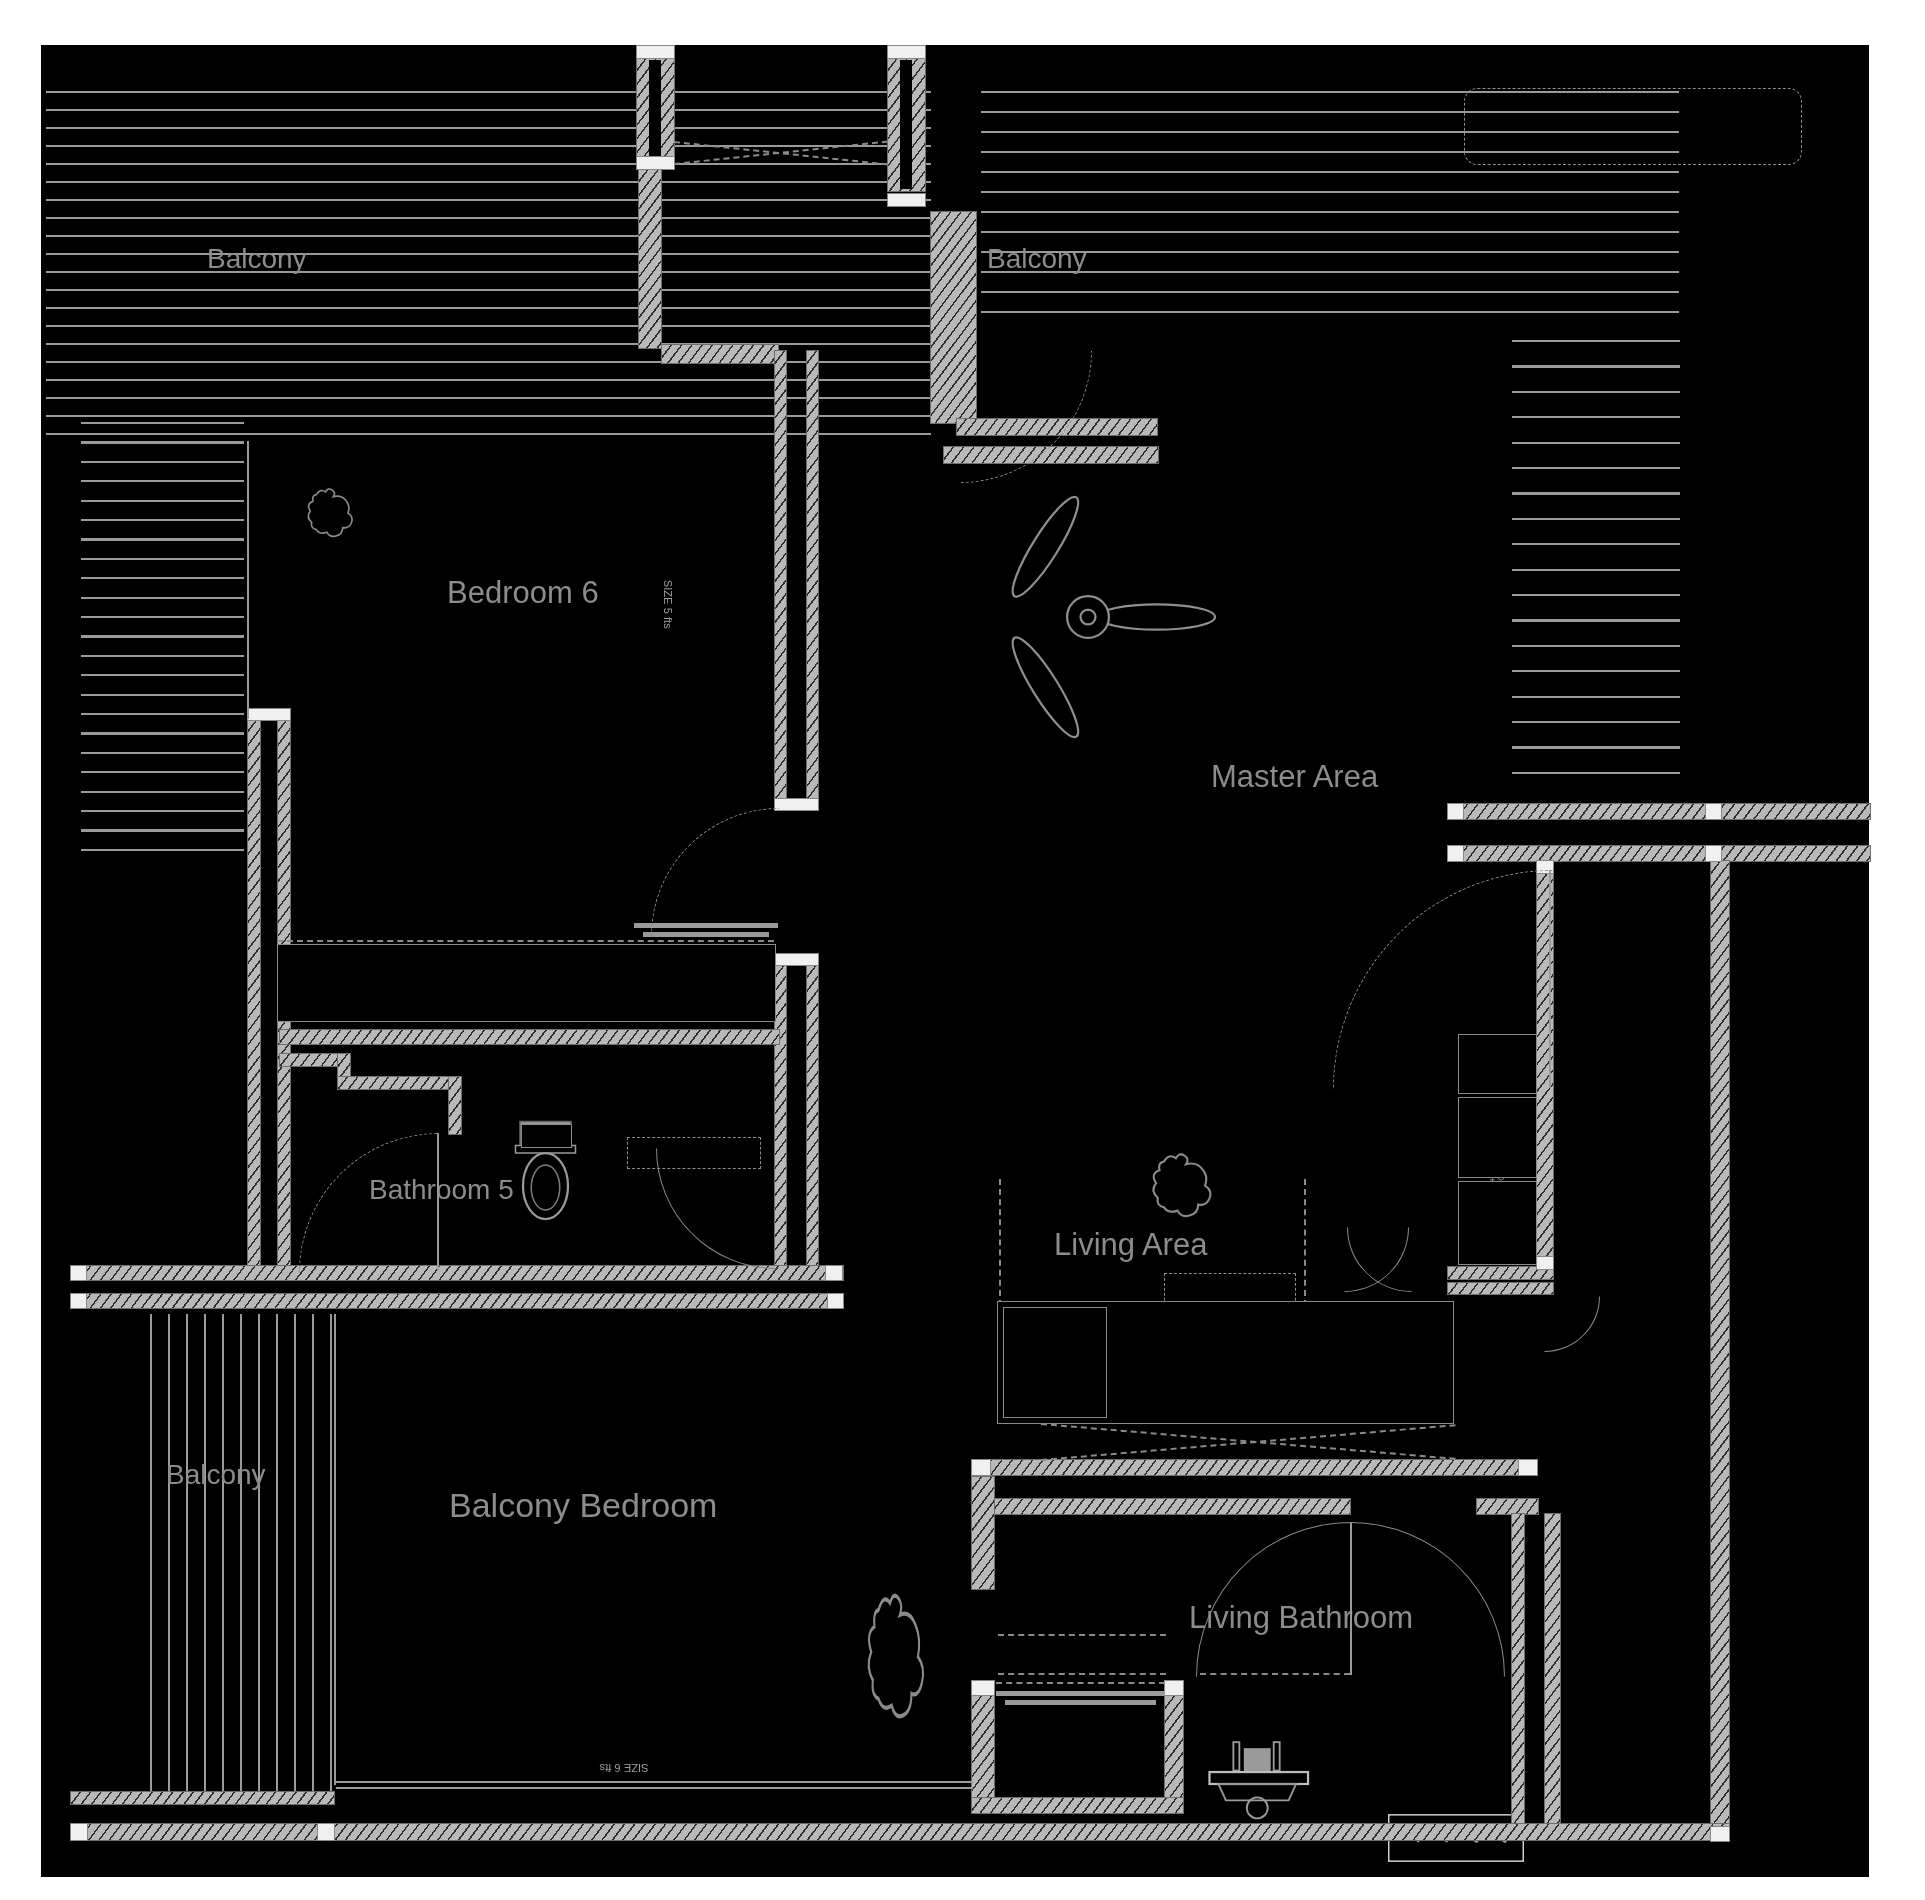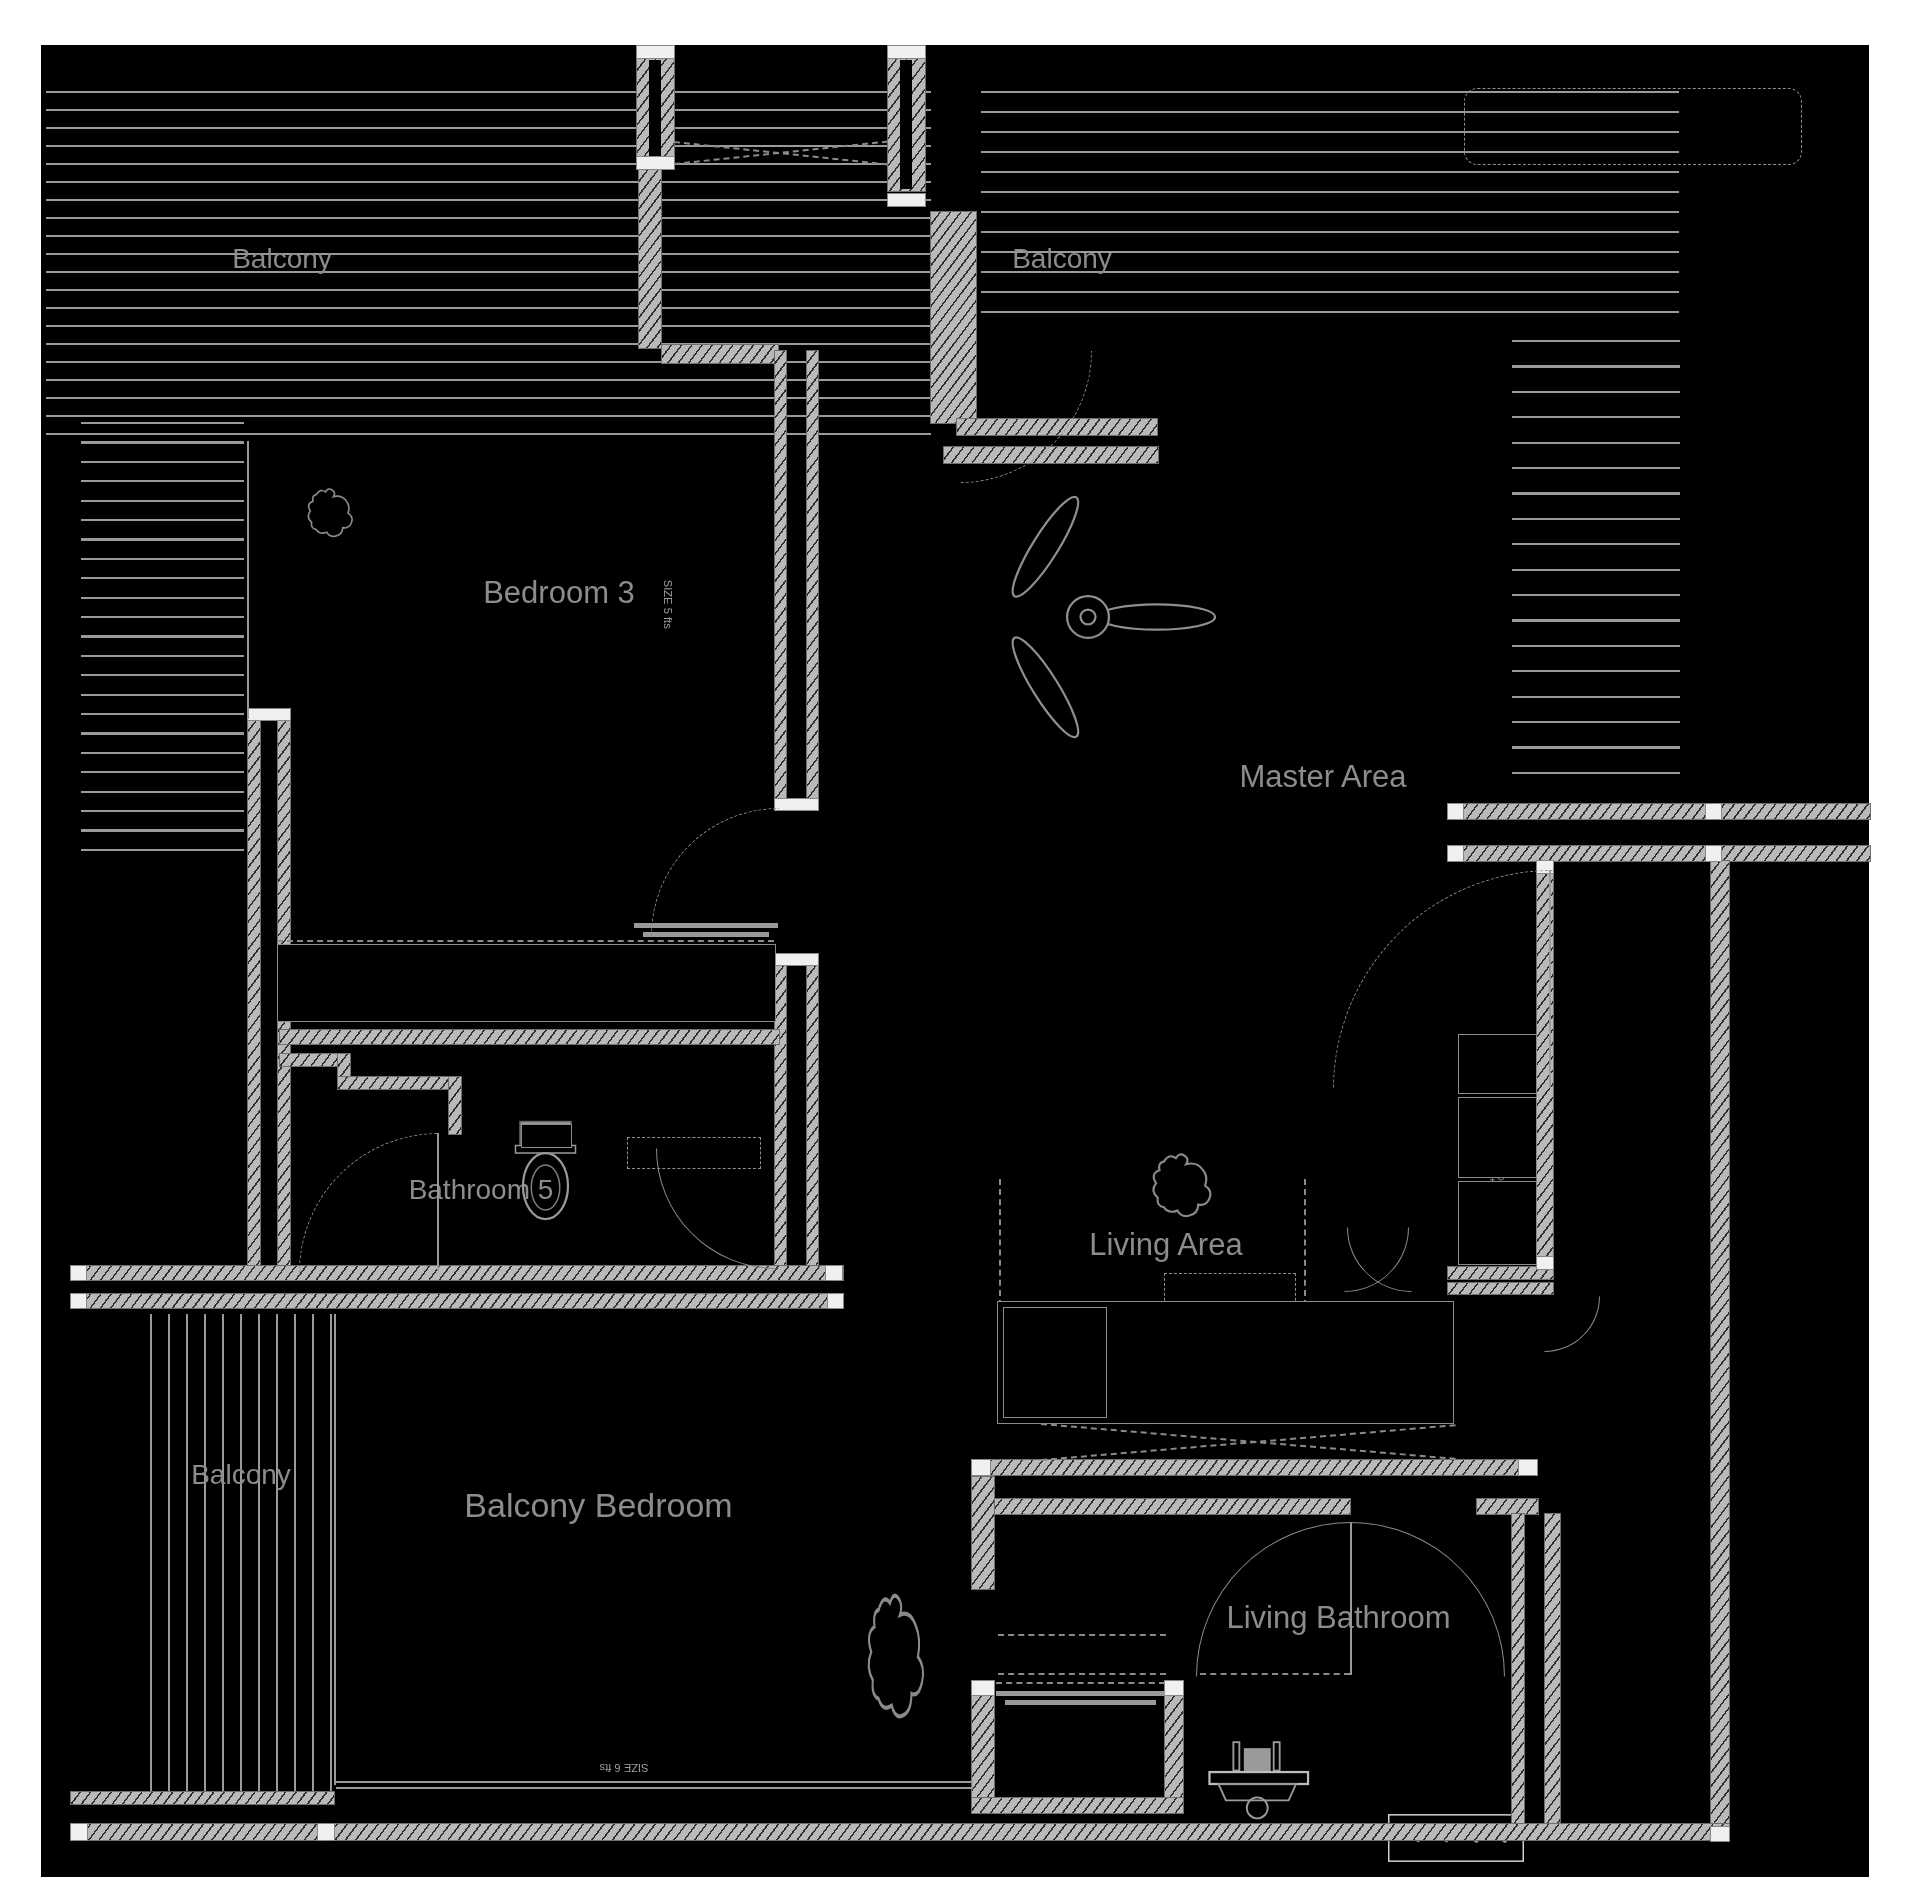--- a/index.html
+++ b/index.html
@@ -11,21 +11,21 @@
   .cap{position:absolute;background:#f0f0f0;outline:0.7px solid #888;}
   .slot{position:absolute;background:#000;}
   .hl{position:absolute;background:#9a9a9a;}
   .dl{position:absolute;border-top:2.2px dashed #8a8a8a;transform-origin:left center;}
   .dbox{position:absolute;border:1.5px dashed #8f8f8f;background:transparent;}
   .box{position:absolute;border:1.5px solid #8a8a8a;background:#000;}
   .arc{position:absolute;border-radius:50%;border-width:1.5px;
        border-color:#8a8a8a transparent transparent transparent;}
   .arc.dashed{border-style:dashed;}
   .arc.solid{border-style:solid;}
-  .lbl{position:absolute;color:#8c8c8c;text-align:center;white-space:nowrap;line-height:1.05;}
+  .lbl{position:absolute;color:#8c8c8c;white-space:nowrap;line-height:1.05;}
   .sml{position:absolute;color:#9f9f9f;text-align:center;line-height:1.12;white-space:normal;}
   .lines{position:absolute;}
   svg{position:absolute;overflow:visible;}
 </style>
 </head>
 <body>
 
 <div id="plan">
   <div id="canvas"></div>
 
@@ -36,21 +36,21 @@
   <div class="lines" style="left:981px;top:91px;width:698px;height:223px;
        background:repeating-linear-gradient(to bottom,#9a9a9a 0 2.2px,transparent 2.2px 20px);"></div>
   <div class="lines" style="left:1512px;top:340px;width:168px;height:449px;
        background:repeating-linear-gradient(to bottom,#9a9a9a 0 2.2px,transparent 2.2px 25.4px);"></div>
   <div class="lines" style="left:150px;top:1314px;width:183px;height:477px;
        background:repeating-linear-gradient(to right,#9a9a9a 0 2.2px,transparent 2.2px 18px);"></div>
 
   <div class="lbl" style="left:207px;top:244px;width:150px;font-size:28px;">Balcony</div>
   <div class="lbl" style="left:987px;top:244px;width:150px;font-size:28px;">Balcony</div>
   <div class="lbl" style="left:166px;top:1460px;width:150px;font-size:28px;">Balcony</div>
-  <div class="lbl" style="left:447px;top:577px;width:224px;font-size:31px;">Bedroom 3</div>
+  <div class="lbl" style="left:447px;top:577px;width:224px;font-size:31px;">Bedroom 6</div>
   <div class="lbl" style="left:1211px;top:761px;width:224px;font-size:31px;">Master Area</div>
   <div class="lbl" style="left:369px;top:1175px;width:224px;font-size:28px;">Bathroom 5</div>
   <div class="lbl" style="left:1054px;top:1229px;width:224px;font-size:31px;">Living Area</div>
   <div class="lbl" style="left:449px;top:1488px;width:299px;font-size:34px;">Balcony Bedroom</div>
   <div class="lbl" style="left:1189px;top:1602px;width:299px;font-size:31px;">Living Bathroom</div>
 
   <div class="sml" style="left:627px;top:598px;width:82px;font-size:11.2px;transform:rotate(90deg);transform-origin:center;">SIZE 5 fts</div>
   <div class="sml" style="left:583px;top:1761px;width:82px;font-size:11.2px;transform:rotate(180deg);">SIZE 6 fts</div>
 
   <div class="sml" style="left:1011px;top:1365px;width:90px;font-size:9.7px;transform:rotate(180deg);">WASHING MACHINE</div>

